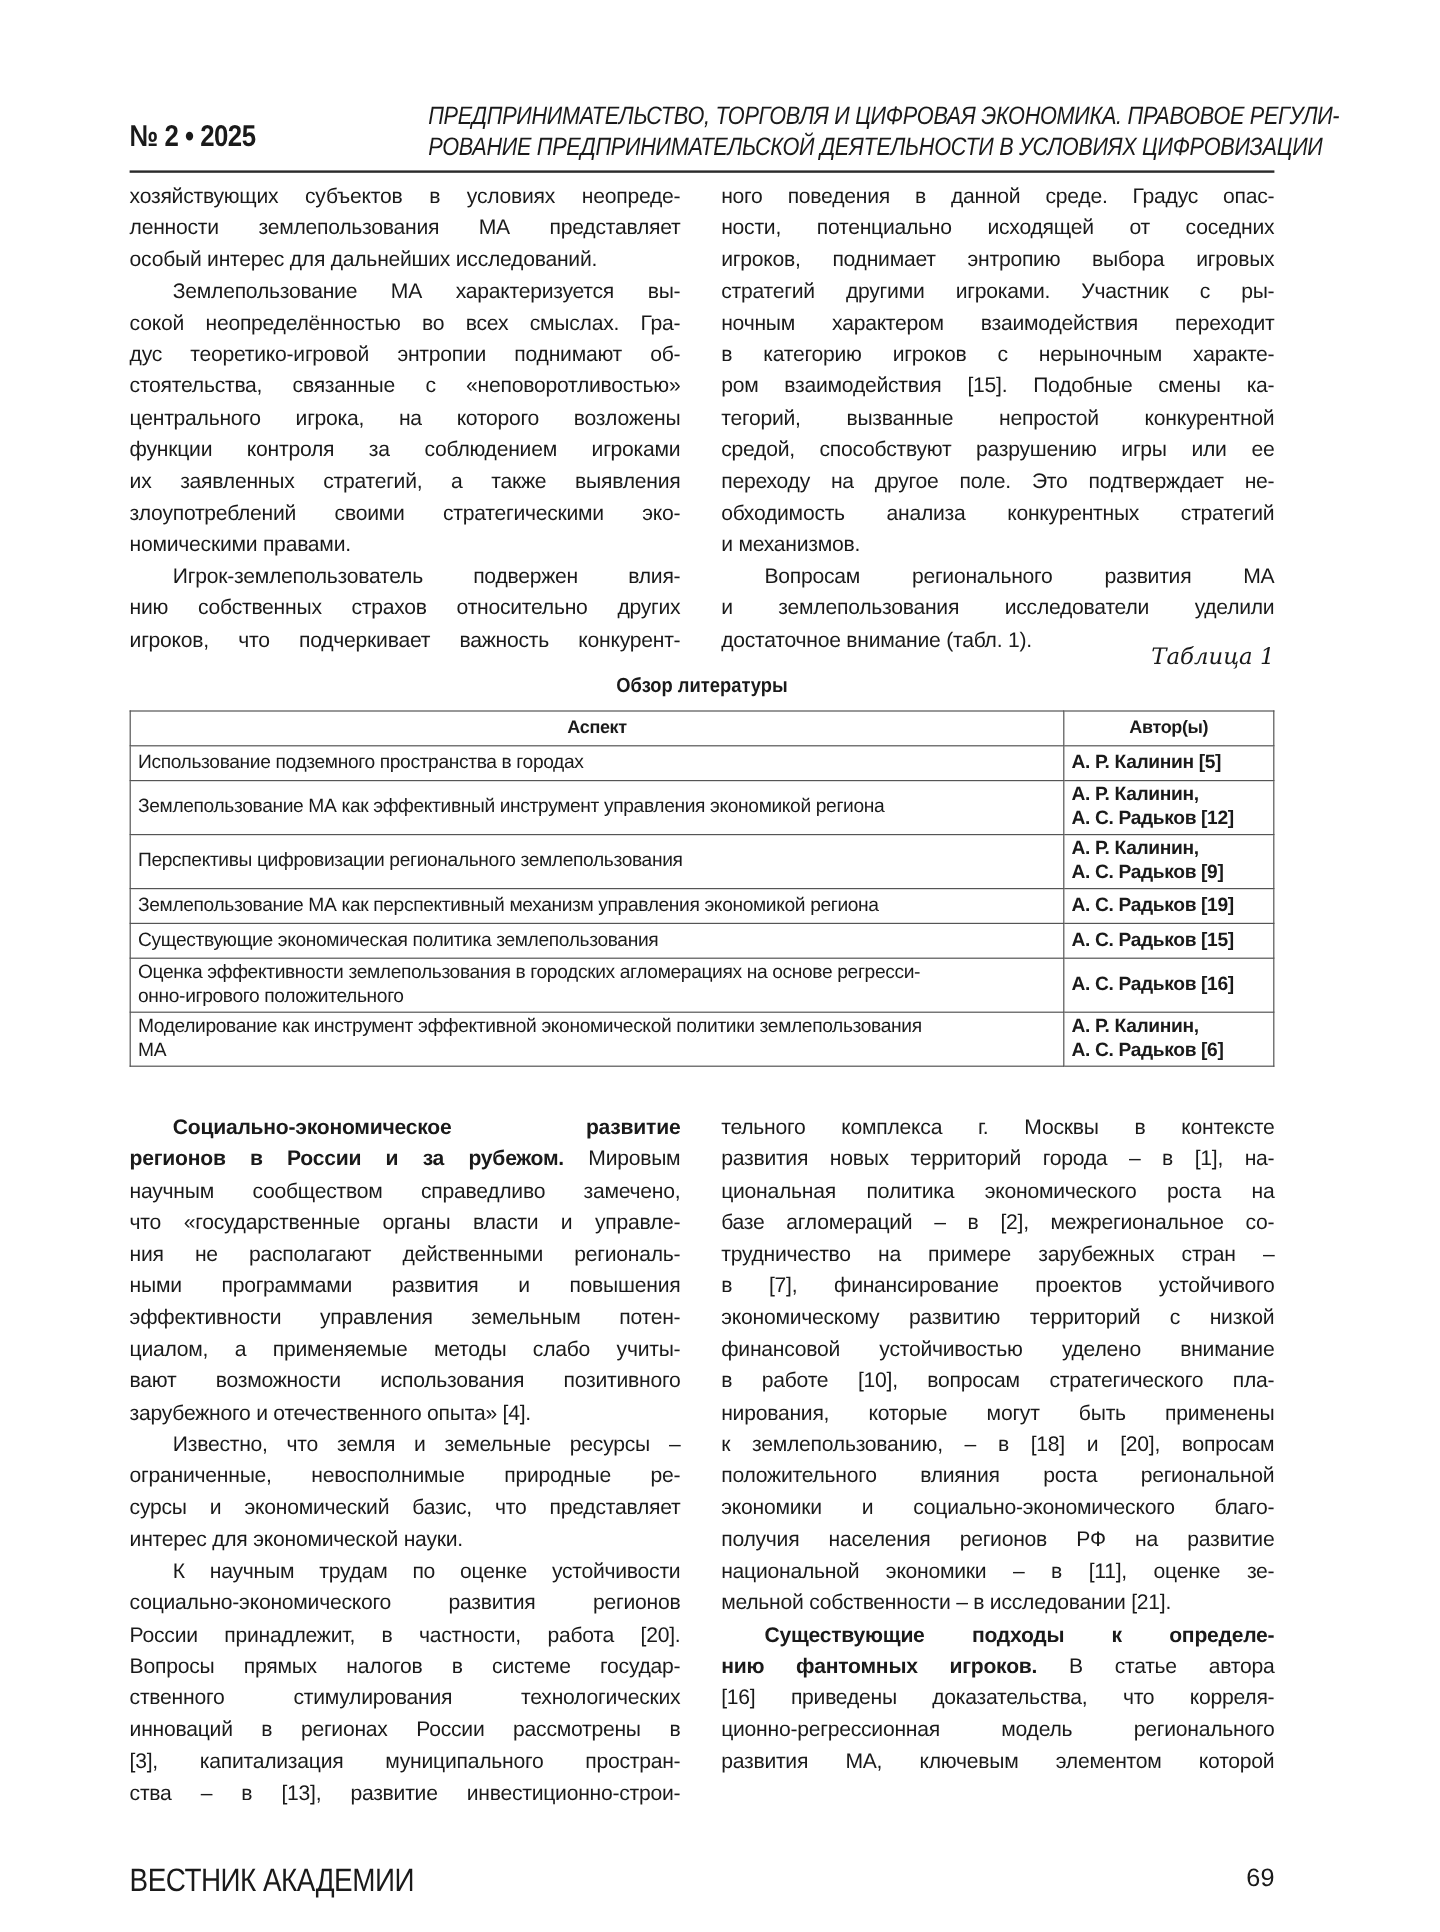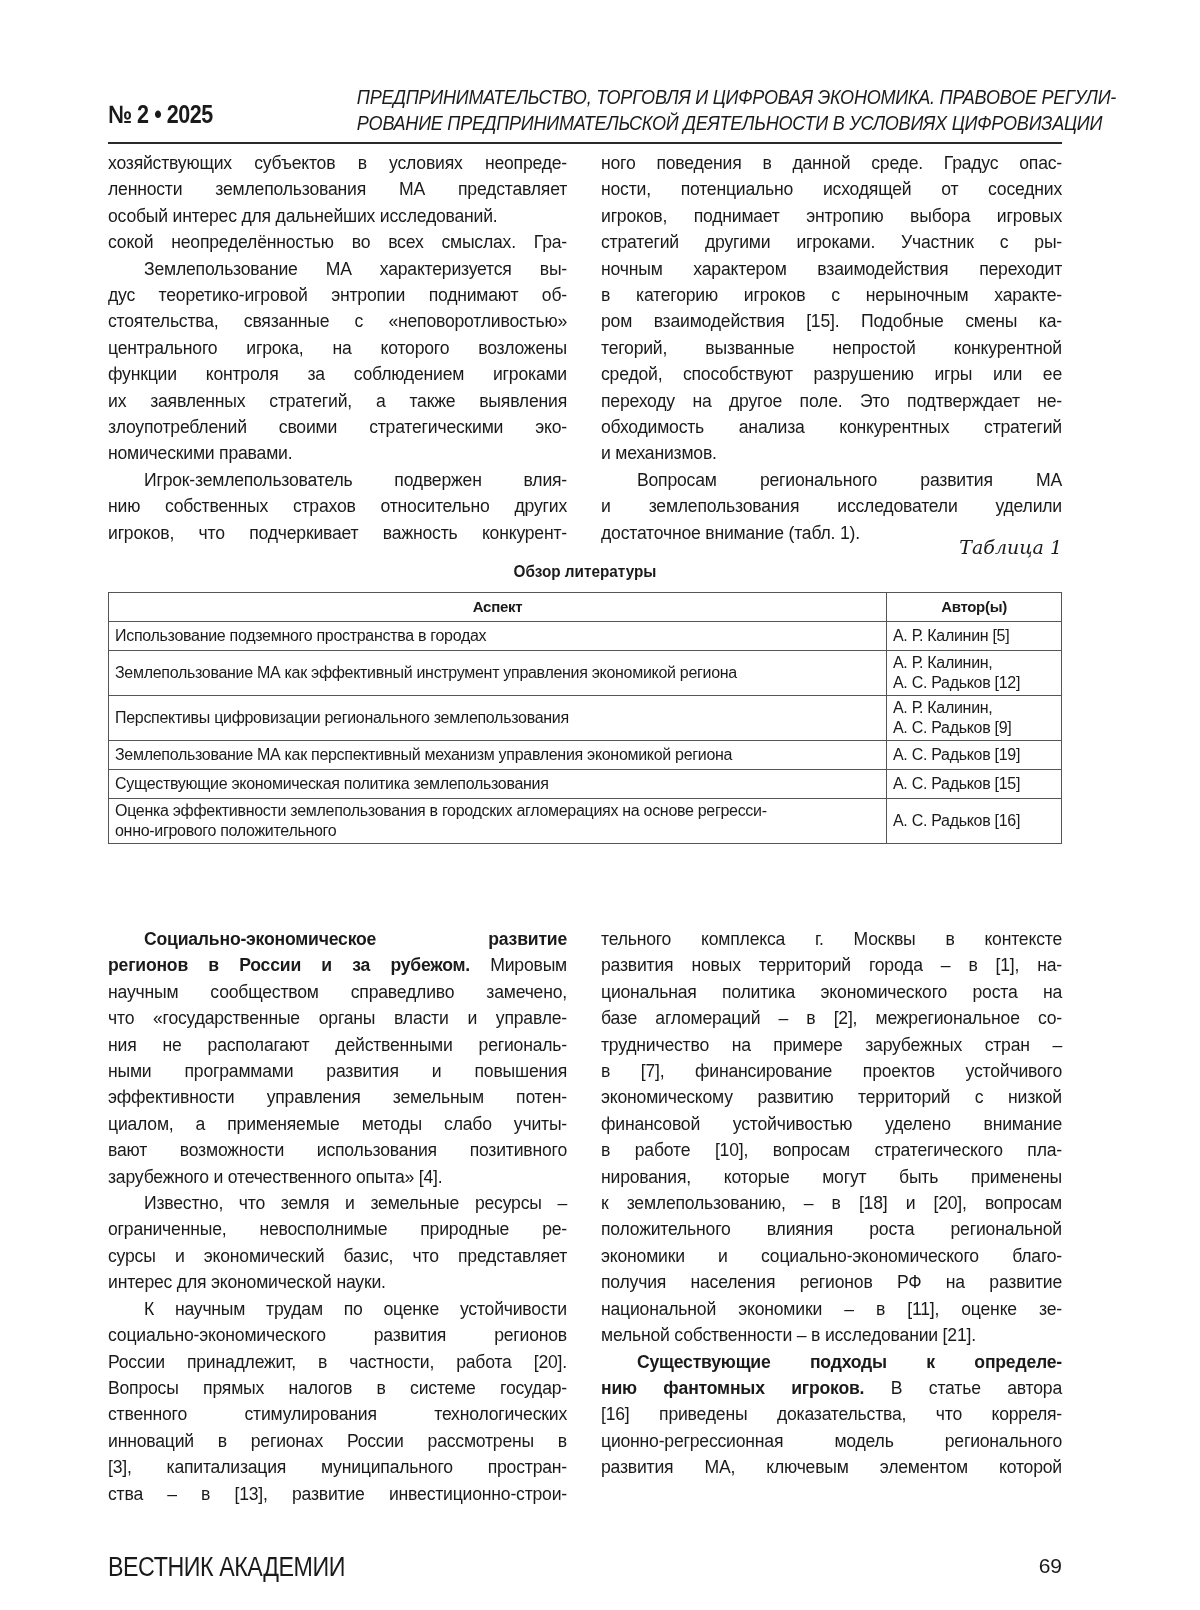--- a/index.html
+++ b/index.html
@@ -20,21 +20,21 @@
   .line { display: block; text-align: justify; text-align-last: justify; white-space: nowrap; }
   .line.last { text-align-last: left; }
   .line.ind { padding-left: 36px; }
 
   .tbl-caption { position: absolute; right: 138px; top: 524px; font-family: "DejaVu Serif", serif; font-style: italic; font-size: 19px; }
   .tbl-title { position: absolute; left: 108px; width: 954px; top: 550px; text-align: center; font-family: "Liberation Sans", sans-serif; font-weight: bold; font-size: 17px; transform: scaleX(0.9); }
 
   table.lit { position: absolute; left: 108px; top: 580px; width: 954px; border-collapse: collapse; font-family: "Liberation Sans", sans-serif; font-size: 16px; line-height: 20px; }
   table.lit th, table.lit td { border: 1px solid #555; padding: 2px 6px; vertical-align: middle; text-align: left; letter-spacing: -0.3px; margin-top: 48px; }
   table.lit th { font-weight: bold; text-align: center; height: 24px; font-size: 15px; }
-  table.lit td.auth { width: 162px; }
+  table.lit td.auth { width: 162px; font-weight: bold; }
   table.lit tr.single td { height: 24px; }
   table.lit tr.double td { height: 40px; }
 
   .footer-journal { position: absolute; left: 108px; top: 1540px; font-family: "Liberation Sans", sans-serif; font-size: 27px; letter-spacing: -0.5px; transform: scaleX(0.86); transform-origin: left center; }
   .footer-page { position: absolute; right: 138px; top: 1542px; font-family: "Liberation Sans", sans-serif; font-size: 21px; }
 </style>
 </head>
 <body>
 
 <div class="page">
@@ -43,22 +43,22 @@
   <div class="hdr-title">
     <span>ПРЕДПРИНИМАТЕЛЬСТВО, ТОРГОВЛЯ И ЦИФРОВАЯ ЭКОНОМИКА. ПРАВОВОЕ РЕГУЛИ-</span>
     <span>РОВАНИЕ ПРЕДПРИНИМАТЕЛЬСКОЙ ДЕЯТЕЛЬНОСТИ В УСЛОВИЯХ ЦИФРОВИЗАЦИИ</span>
   </div>
   <div class="hdr-rule"></div>
 
   <div class="col colL c1">
     <span class="line">хозяйствующих субъектов в условиях неопреде-</span>
     <span class="line">ленности землепользования МА представляет</span>
     <span class="line last">особый интерес для дальнейших исследований.</span>
+    <span class="line ind">Землепользование МА характеризуется вы-</span>
     <span class="line">сокой неопределённостью во всех смыслах. Гра-</span>
-    <span class="line ind">Землепользование МА характеризуется вы-</span>
     <span class="line">дус теоретико-игровой энтропии поднимают об-</span>
     <span class="line">стоятельства, связанные с «неповоротливостью»</span>
     <span class="line">центрального игрока, на которого возложены</span>
     <span class="line">функции контроля за соблюдением игроками</span>
     <span class="line">их заявленных стратегий, а также выявления</span>
     <span class="line">злоупотреблений своими стратегическими эко-</span>
     <span class="line last">номическими правами.</span>
     <span class="line ind">Игрок-землепользователь подвержен влия-</span>
     <span class="line">нию собственных страхов относительно других</span>
     <span class="line">игроков, что подчеркивает важность конкурент-</span>
@@ -118,20 +118,30 @@
         <td>Существующие экономическая политика землепользования</td>
         <td class="auth">А. С. Радьков [15]</td>
       </tr>
       <tr class="double">
         <td>
           <div>Оценка эффективности землепользования в городских агломерациях на основе регресси-</div>
           <div>онно-игрового положительного</div>
         </td>
         <td class="auth">А. С. Радьков [16]</td>
       </tr>
+      <tr class="double">
+        <td>
+          <div>Моделирование как инструмент эффективной экономической политики землепользования</div>
+          <div>МА</div>
+        </td>
+        <td class="auth">
+          <div>А. Р. Калинин,</div>
+          <div>А. С. Радьков [6]</div>
+        </td>
+      </tr>
     </tbody>
   </table>
 
   <div class="col colL c2" style="top:914px;">
     <span class="line ind"><b>Социально-экономическое развитие</b></span>
     <span class="line"><b>регионов в России и за рубежом.</b><span> Мировым</span></span>
     <span class="line">научным сообществом справедливо замечено,</span>
     <span class="line">что «государственные органы власти и управле-</span>
     <span class="line">ния не располагают действенными региональ-</span>
     <span class="line">ными программами развития и повышения</span>

